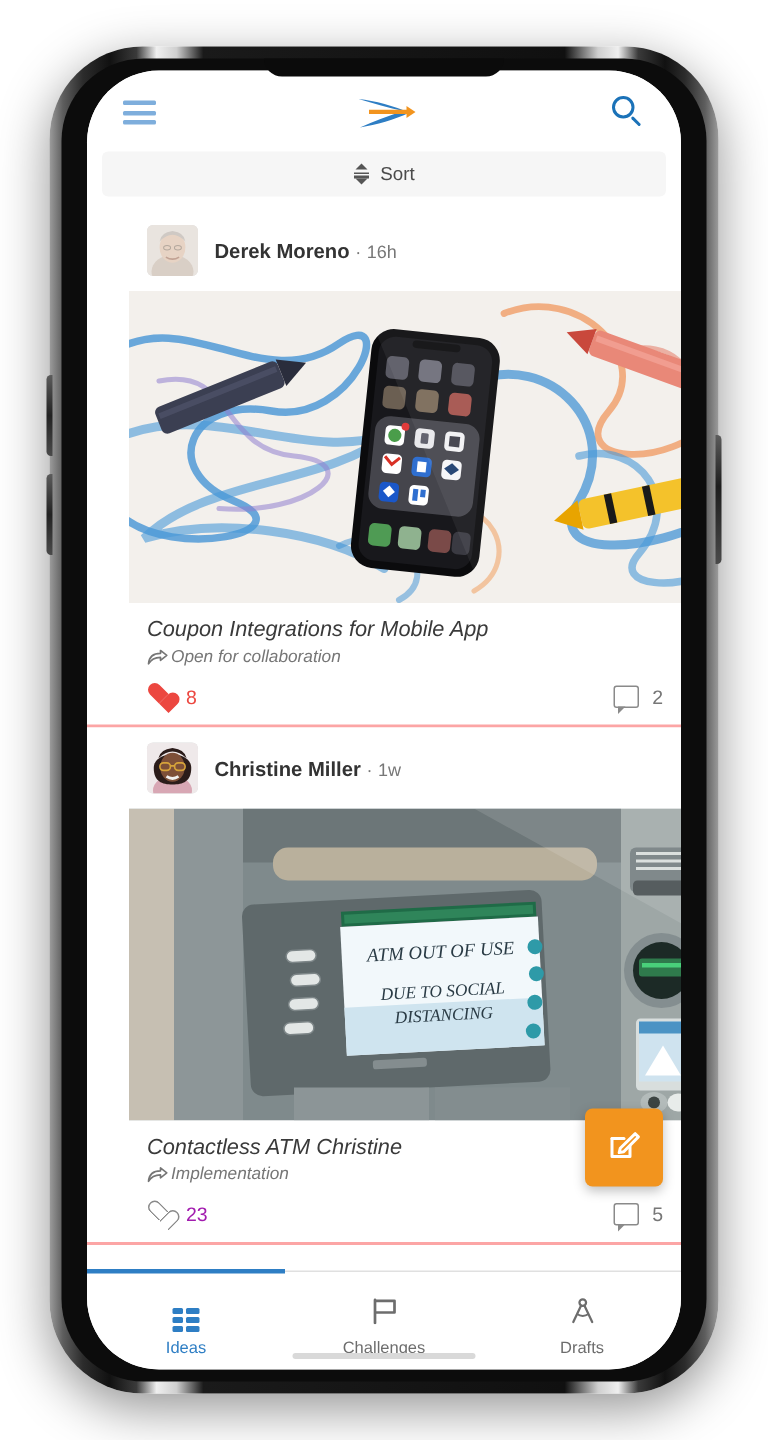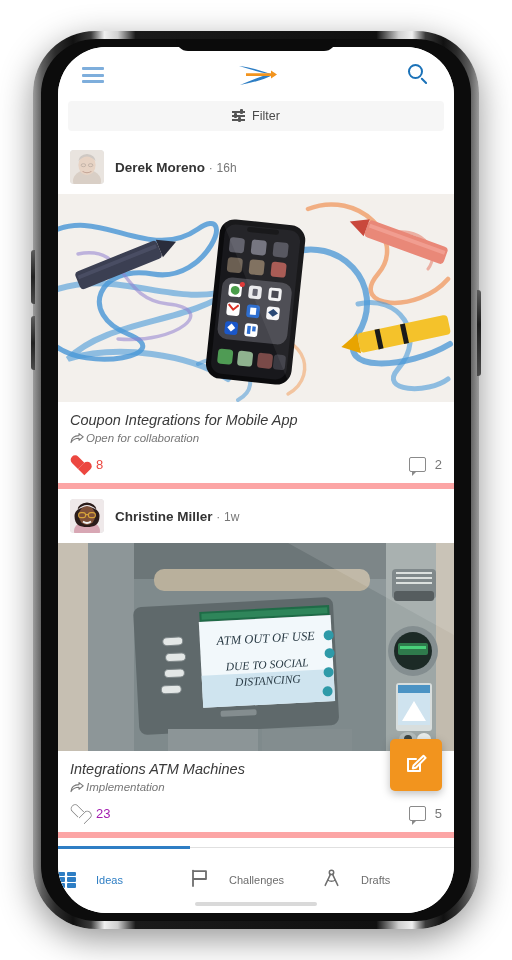--- a/index.html
+++ b/index.html
@@ -131,21 +131,21 @@
   .sort-icon .b1 { top: 5.5px; }
   .sort-icon .b2 { top: 8px; }
 
   
   #feed {
     flex: 1 1 auto;
     overflow: hidden;
     background: #ffffff;
     position: relative;
   }
-  .post-card { background: #fff; border-bottom: 6px solid #fca5a5; }
+  .post-card { background: #fff; border-bottom: 2px solid #fca5a5; padding-left: 28px; }
   .post-header { display: flex; align-items: center; gap: 11px; padding: 10px 12px; }
   .avatar { width: 34px; height: 34px; border-radius: 4px; overflow: hidden; flex: 0 0 auto; background: #ddd; }
   .post-author { font-size: 13.5px; font-weight: bold; color: #333; }
   .post-time { font-size: 12px; color: #777; font-weight: normal; }
   .post-media { width: 100%; height: 208px; position: relative; overflow: hidden; background: #eee; }
   .post-body { padding: 9px 12px 6px 12px; font-style: italic; }
   .post-title { font-size: 14.5px; color: #3a3a3a; line-height: 1.25; }
   .post-stage { display: flex; align-items: center; gap: 2px; margin-top: 3px; font-size: 11.5px; color: #767676; }
   .stage-icon { width: 14px; height: 11px; position: relative; flex: 0 0 auto; }
   .post-actions { display: flex; align-items: center; justify-content: space-between; padding: 6px 12px 11px 12px; }
@@ -177,21 +177,21 @@
   #bottom-nav {
     flex: 0 0 auto;
     height: 66px;
     background: #fff;
     border-top: 1px solid #e0e0e0;
     display: flex;
     position: relative;
     padding-bottom: 8px;
   }
   #nav-active-indicator { position: absolute; left: 0; top: -2px; width: 132px; height: 3px; background: #2e7ec4; }
-  .nav-item { flex: 1 1 0; display: flex; flex-direction: row; align-items: center; justify-content: flex-start; gap: 20px; cursor: pointer; padding-top: 6px; }
+  .nav-item { flex: 1 1 0; display: flex; flex-direction: column; align-items: center; justify-content: flex-end; gap: 5px; cursor: pointer; padding-top: 6px; }
   .nav-label { font-size: 11px; color: #6d6d6d; }
   .nav-item.active .nav-label { color: #2e7ec4; }
   .grid-icon { width: 18px; height: 16px; display: grid; grid-template-columns: 7px 9px; grid-template-rows: 4.4px 4.4px 4.4px; gap: 1.6px; }
   .grid-icon i { background: #2e7ec4; border-radius: 1px; display: block; }
 
   
   #home-indicator {
     position: absolute; left: 50%; bottom: 7px;
     transform: translateX(-50%);
     width: 122px; height: 4px; border-radius: 3px;
@@ -223,29 +223,27 @@
       </svg>
     </div>
     <div class="search-icon">
       <span class="ring"></span>
       <span class="stem"></span>
     </div>
   </div>
 
   <div id="filter-sort-bar">
     <div class="fs-btn">
-      <span class="filter-icon">
-        <i></i>
-          <i></i>
-          <i></i>
-          <b></b>
-          <b></b>
-          <b></b>
+      <span class="sort-icon">
+        <span class="ar up"></span>
+          <span class="bar b1"></span>
+          <span class="bar b2"></span>
+          <span class="ar dn"></span>
       </span>
-      <span>Filter</span>
+      <span>Sort</span>
     </div>
   </div>
 
   <div id="feed">
 
     <div class="post-card">
       <div class="post-header">
         <div class="avatar">
           <svg width="34" height="34" viewBox="0 0 34 34">
             <rect width="34" height="34" fill="#e9e4df"></rect>
@@ -435,21 +433,21 @@
           <ellipse cx="350" cy="196" rx="9" ry="7" fill="#b3bbba"></ellipse>
           <circle cx="350" cy="196" r="4" fill="#3c4442"></circle>
           <ellipse cx="366" cy="196" rx="7" ry="6" fill="#e8ecea"></ellipse>
           <rect x="110" y="186" width="90" height="22" fill="#8c9597"></rect>
           <rect x="204" y="186" width="90" height="22" fill="#838d8f"></rect>
           <path d="M230 0 L396 0 L396 92 Z" fill="#ffffff" opacity=".12"></path>
         </svg>
       </div>
 
       <div class="post-body">
-        <div class="post-title">Integrations ATM Machines</div>
+        <div class="post-title">Contactless ATM Christine</div>
         <div class="post-stage">
           <span class="stage-icon">
             <svg width="14" height="11" viewBox="0 0 14 11">
               <path d="M1 9.6 C1.4 4.6, 4.6 2.6, 9 2.6 L9 0.6 L13.2 3.9 L9 7.2 L9 5.2 C5.4 5.2, 2.8 6.4, 1 9.6 Z" fill="none" stroke="#767676" stroke-width="1.1" stroke-linejoin="round"></path>
             </svg>
           </span>
           <span>Implementation</span>
         </div>
       </div>
 

